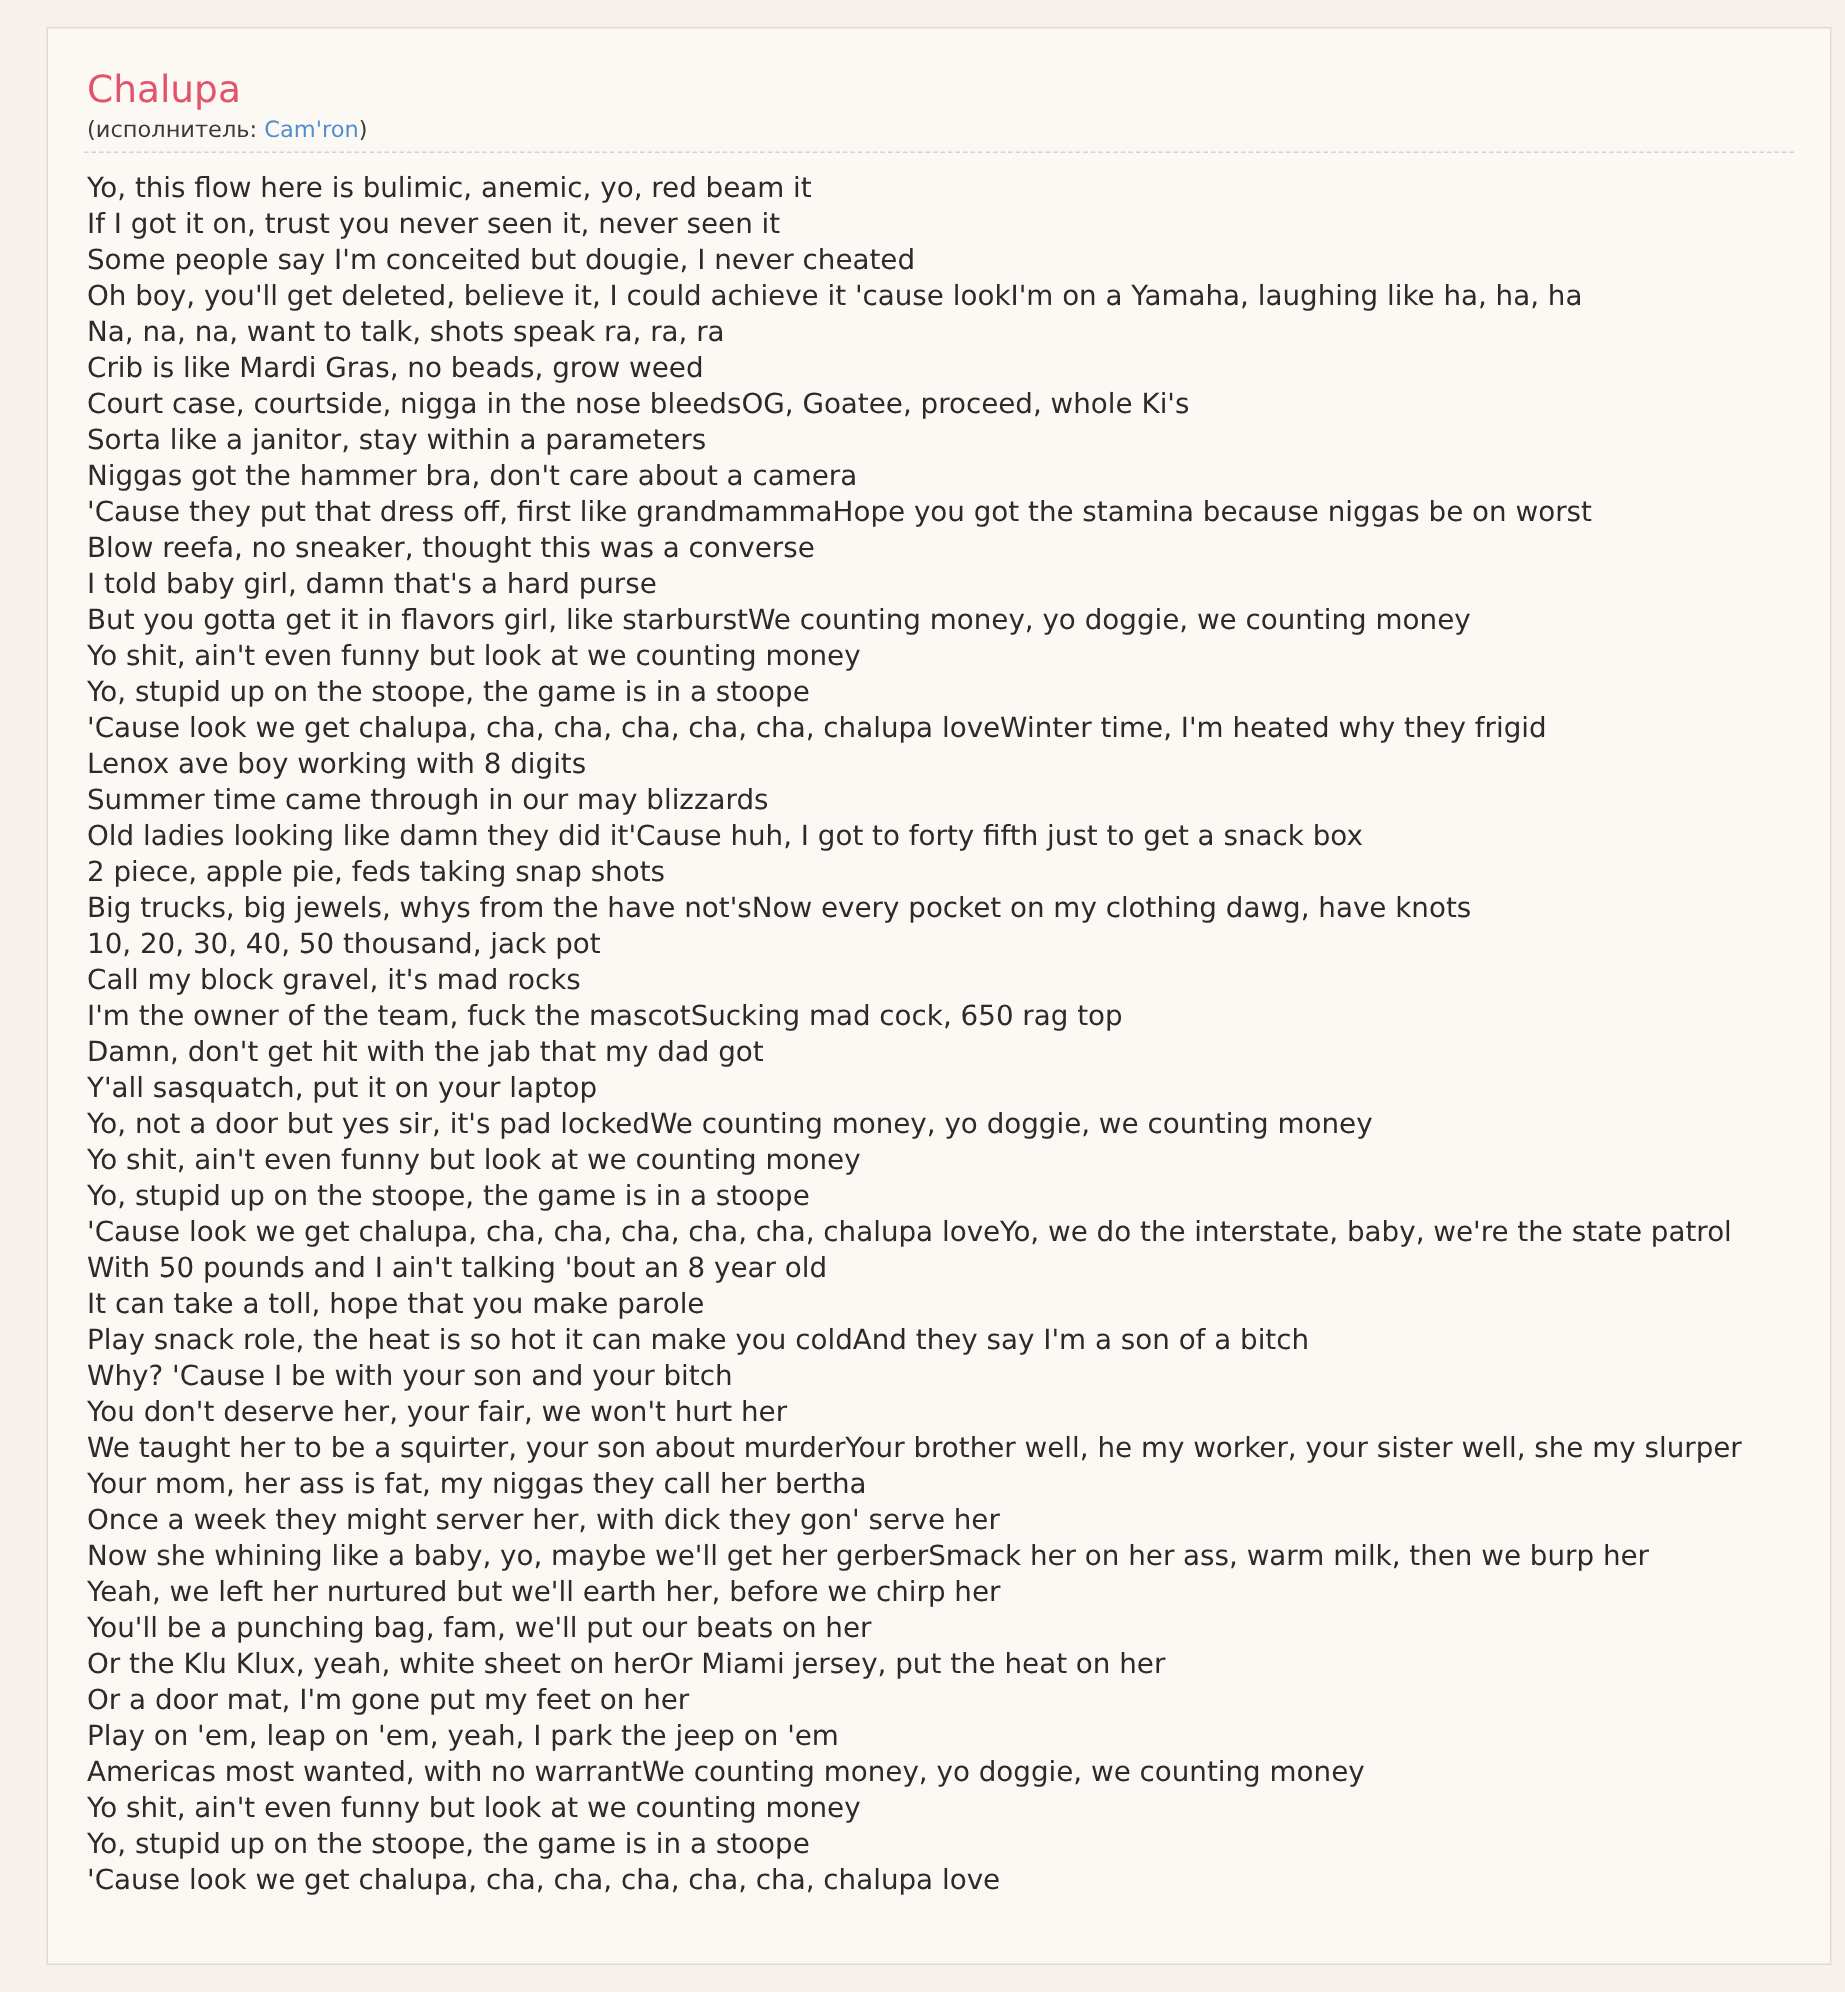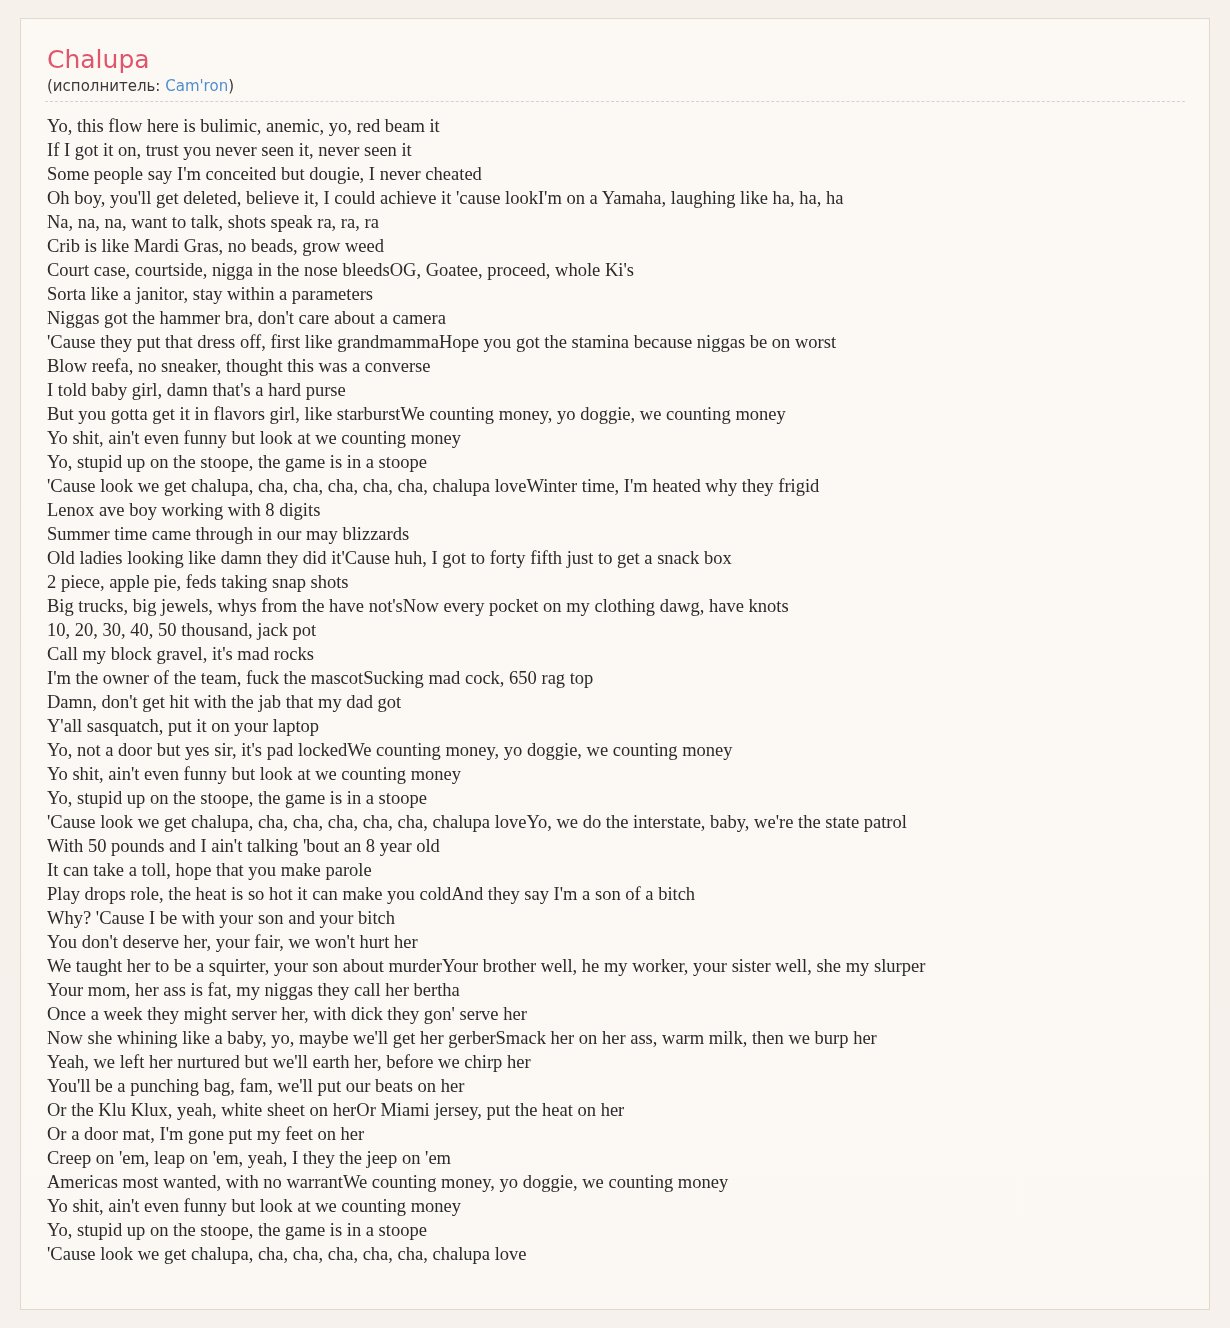--- a/index.html
+++ b/index.html
@@ -46,20 +46,21 @@
   .sheet {
     position: relative;
     z-index: 3;
     width: 1190px;
     height: 1292px;
     box-sizing: border-box;
     border: 1px solid #e2d9cc;
     background: rgba(252,250,246,0.80);
     padding: 22px 24px 10px 24px;
     overflow: hidden;
+    margin-left: 11px;
   }
   .song-title {
     color: #e0556b;
     font-size: 25px;
     line-height: 30px;
     font-weight: normal;
     margin: 4px 0 0 0;
     padding: 0 0 0 2px;
   }
   .artist-line {
@@ -69,21 +70,20 @@
     border-bottom: 1px dashed #c8d4e0;
     margin-bottom: 10px;
   }
   .artist-link {
     color: #4e8fd0;
     text-decoration: none;
     text-align: center;
   }
   .lyrics {
     padding: 2px 0 0 2px;
-    font-family: Liberation Serif, serif;
   }
   .lyric-line {
     font-size: 18.5px;
     line-height: 24px;
     color: #2b2b2b;
     white-space: nowrap;
   }
 </style>
 </head>
 <body>
@@ -127,32 +127,32 @@
       <div class="lyric-line">Call my block gravel, it's mad rocks</div>
       <div class="lyric-line">I'm the owner of the team, fuck the mascotSucking mad cock, 650 rag top</div>
       <div class="lyric-line">Damn, don't get hit with the jab that my dad got</div>
       <div class="lyric-line">Y'all sasquatch, put it on your laptop</div>
       <div class="lyric-line">Yo, not a door but yes sir, it's pad lockedWe counting money, yo doggie, we counting money</div>
       <div class="lyric-line">Yo shit, ain't even funny but look at we counting money</div>
       <div class="lyric-line">Yo, stupid up on the stoope, the game is in a stoope</div>
       <div class="lyric-line">'Cause look we get chalupa, cha, cha, cha, cha, cha, chalupa loveYo, we do the interstate, baby, we're the state patrol</div>
       <div class="lyric-line">With 50 pounds and I ain't talking 'bout an 8 year old</div>
       <div class="lyric-line">It can take a toll, hope that you make parole</div>
-      <div class="lyric-line">Play drops role, the heat is so hot it can make you coldAnd they say I'm a son of a bitch</div>
+      <div class="lyric-line">Play snack role, the heat is so hot it can make you coldAnd they say I'm a son of a bitch</div>
       <div class="lyric-line">Why? 'Cause I be with your son and your bitch</div>
       <div class="lyric-line">You don't deserve her, your fair, we won't hurt her</div>
       <div class="lyric-line">We taught her to be a squirter, your son about murderYour brother well, he my worker, your sister well, she my slurper</div>
       <div class="lyric-line">Your mom, her ass is fat, my niggas they call her bertha</div>
       <div class="lyric-line">Once a week they might server her, with dick they gon' serve her</div>
       <div class="lyric-line">Now she whining like a baby, yo, maybe we'll get her gerberSmack her on her ass, warm milk, then we burp her</div>
       <div class="lyric-line">Yeah, we left her nurtured but we'll earth her, before we chirp her</div>
       <div class="lyric-line">You'll be a punching bag, fam, we'll put our beats on her</div>
       <div class="lyric-line">Or the Klu Klux, yeah, white sheet on herOr Miami jersey, put the heat on her</div>
       <div class="lyric-line">Or a door mat, I'm gone put my feet on her</div>
-      <div class="lyric-line">Creep on 'em, leap on 'em, yeah, I they the jeep on 'em</div>
+      <div class="lyric-line">Play on 'em, leap on 'em, yeah, I park the jeep on 'em</div>
       <div class="lyric-line">Americas most wanted, with no warrantWe counting money, yo doggie, we counting money</div>
       <div class="lyric-line">Yo shit, ain't even funny but look at we counting money</div>
       <div class="lyric-line">Yo, stupid up on the stoope, the game is in a stoope</div>
       <div class="lyric-line">'Cause look we get chalupa, cha, cha, cha, cha, cha, chalupa love</div>
     </div>
 
   </div>
 </div>
 
 </body></html>

